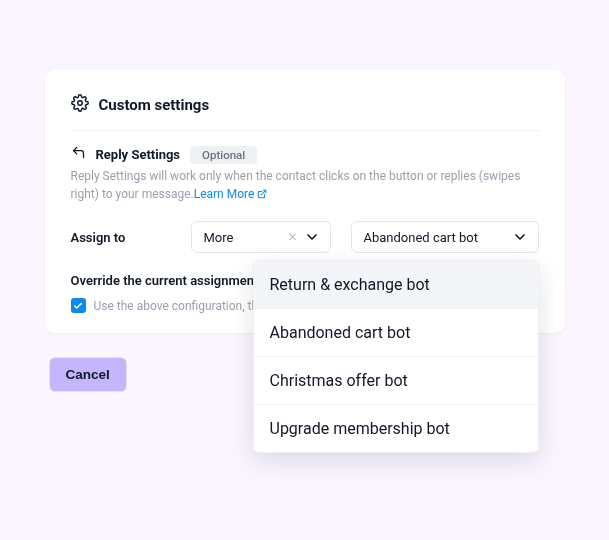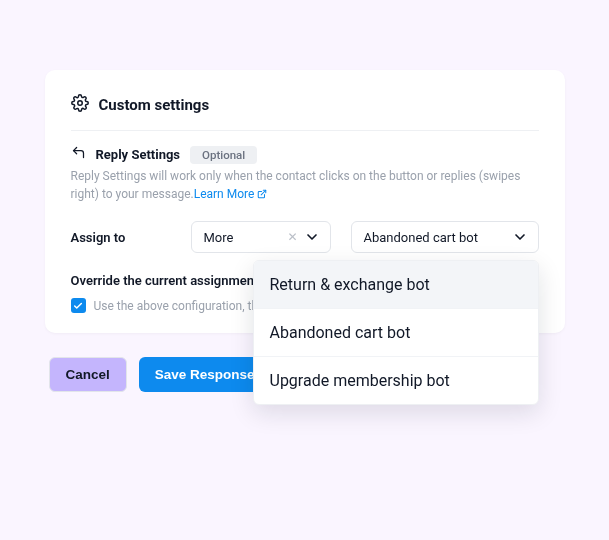--- a/index.html
+++ b/index.html
@@ -246,22 +246,22 @@
               <polyline points="20 6 9 17 4 12"></polyline>
             </svg>
         </span>
         <span class="checkbox-text">Use the above configuration, though the</span>
       </div>
     </div>
 
     <div class="dropdown-menu">
       <div class="dropdown-item highlighted">Return &amp; exchange bot</div>
       <div class="dropdown-item">Abandoned cart bot</div>
+      <div class="dropdown-item">Christmas offer bot</div>
       <div class="dropdown-item">Upgrade membership bot</div>
     </div>
 
   </div>
 
   <div class="actions">
     <button class="btn btn-secondary">Cancel</button>
-    <button class="btn btn-primary">Save Response</button>
   </div>
 </div>
 
 </body></html>

